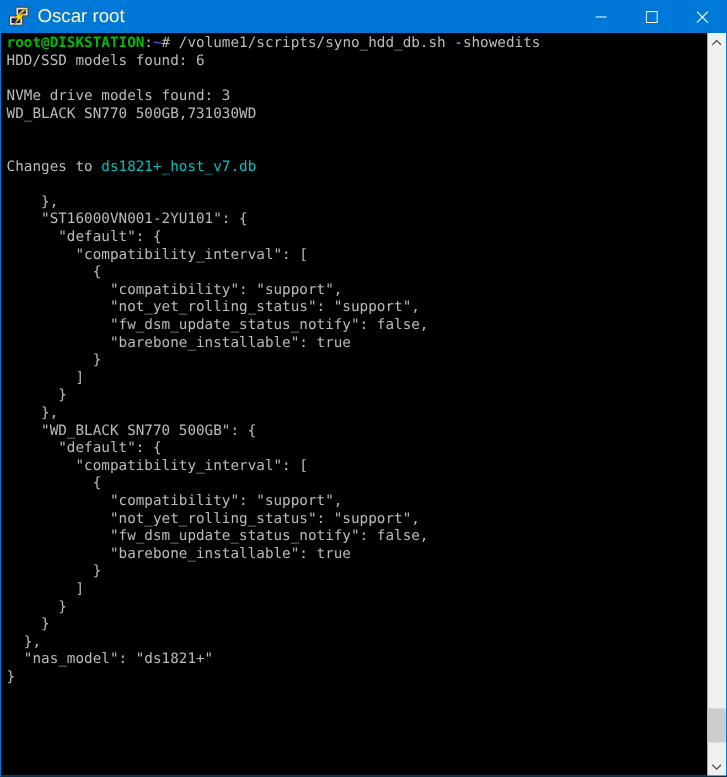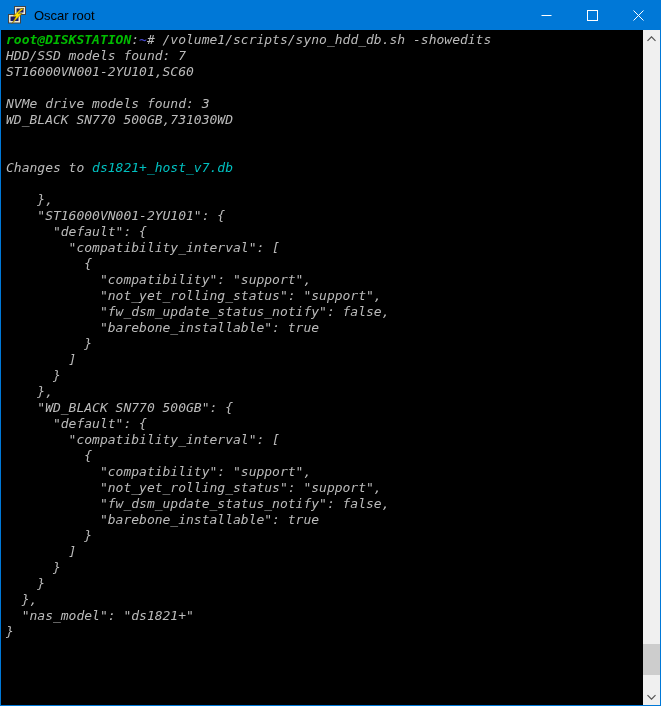--- a/index.html
+++ b/index.html
@@ -10,22 +10,22 @@
     box-sizing: border-box;
   }
   .titlebar {
     height: 30px;
     background: var(--accent);
     display: flex;
     align-items: center;
   }
   .app-icon { width: 20px; height: 20px; margin-left: 7px; display: flex; align-items: center; }
   .title {
-    color: #000000;
-    font-size: 13px;
+    color: #fef9c3;
+    font-size: 17px;
     margin-left: 7px;
     flex: 1;
     white-space: nowrap;
     overflow: hidden;
   }
   .caption-buttons { display: flex; height: 30px; }
   .cbtn {
     width: 46px; height: 30px;
     display: flex; align-items: center; justify-content: center;
     cursor: default;
@@ -40,21 +40,20 @@
     background: var(--terminal_bg);
   }
   .terminal {
     flex: 1;
     overflow: hidden;
     padding: 2px 0 0 5px;
     font-family: "DejaVu Sans Mono", "Liberation Mono", monospace;
     font-size: 13px;
     line-height: 16px;
     color: var(--text);
-    font-style: italic;
   }
   .line { white-space: pre; min-height: 16px; }
   .c-default { color: var(--text); }
   .c-green  { color: var(--green); font-weight: bold; }
   .c-blue   { color: var(--blue);  font-weight: bold; }
   .c-yellow { color: var(--yellow); }
   .c-cyan   { color: var(--cyan); }
   .scrollbar {
     width: 17px;
     background: var(--scroll_track);
@@ -107,22 +106,21 @@
           <line x1="0.5" y1="0.5" x2="10.5" y2="10.5" stroke="#ffffff" stroke-width="1"></line>
           <line x1="10.5" y1="0.5" x2="0.5" y2="10.5" stroke="#ffffff" stroke-width="1"></line>
         </svg>
       </div>
     </div>
   </div>
 
   <div class="content">
     <div class="terminal" id="terminal">
         <div class="line"><span class="c-green">root@DISKSTATION</span><span class="c-default">:</span><span class="c-blue">~</span><span class="c-default"># /volume1/scripts/syno_hdd_db.sh -showedits</span></div>
-        <div class="line"><span class="c-default">HDD/SSD models found: 7</span></div>
-        <div class="line"><span class="c-default">ST16000VN001-2YU101,SC60</span></div>
+        <div class="line"><span class="c-default">HDD/SSD models found: 6</span></div>
         <div class="line"><span class="c-default"></span></div>
         <div class="line"><span class="c-default">NVMe drive models found: 3</span></div>
         <div class="line"><span class="c-default">WD_BLACK SN770 500GB,731030WD</span></div>
         <div class="line"><span class="c-default"></span></div>
         <div class="line"><span class="c-default"></span></div>
         <div class="line"><span class="c-default">Changes to </span><span class="c-cyan">ds1821+_host_v7.db</span></div>
         <div class="line"><span class="c-default"></span></div>
         <div class="line"><span class="c-default">    },</span></div>
         <div class="line"><span class="c-default">    "ST16000VN001-2YU101": {</span></div>
         <div class="line"><span class="c-default">      "default": {</span></div>

